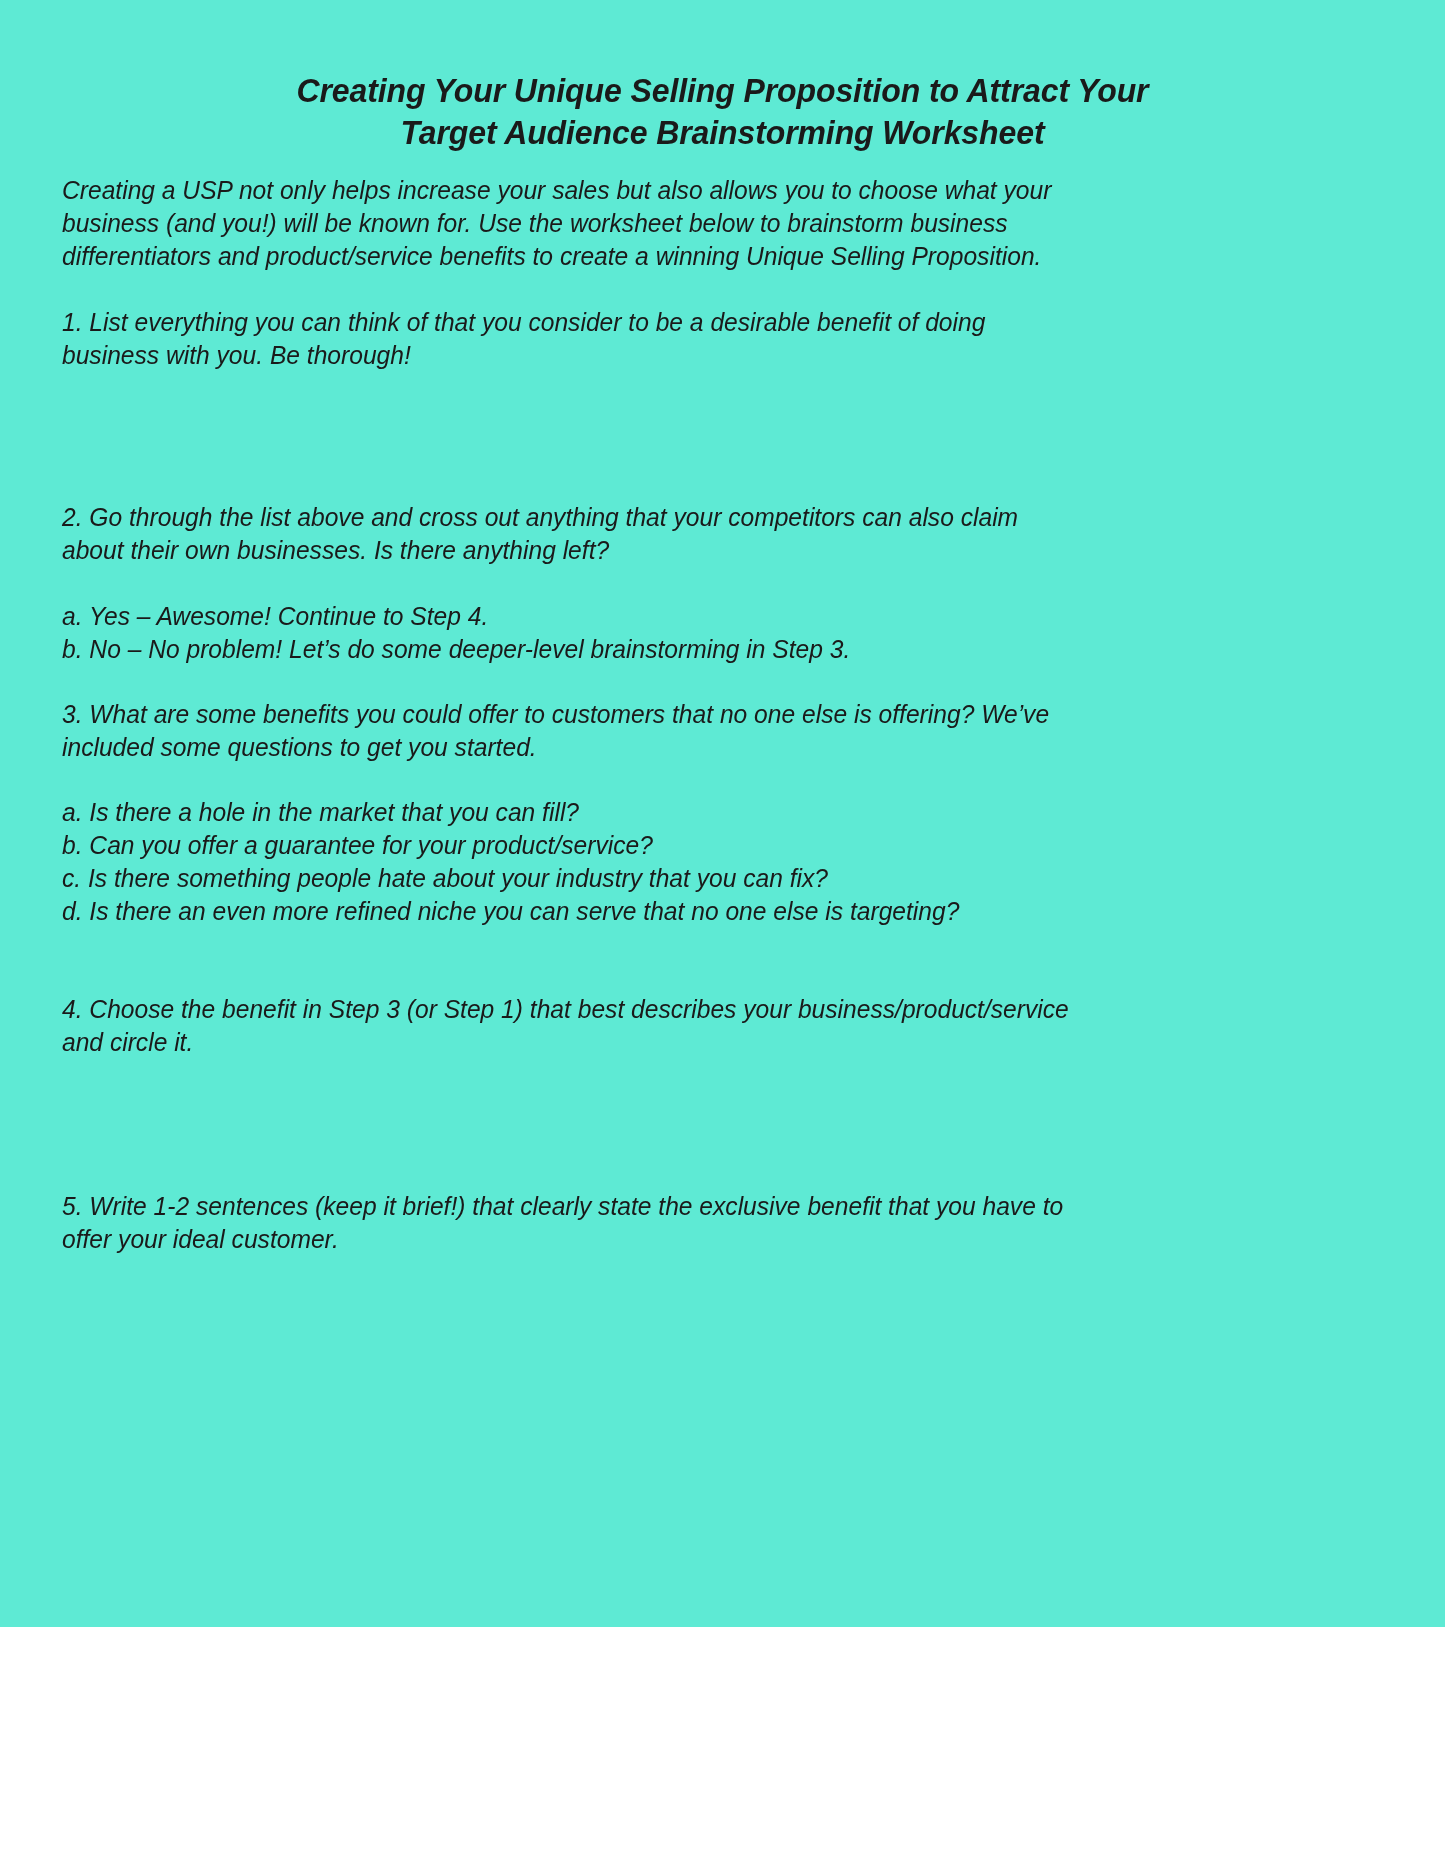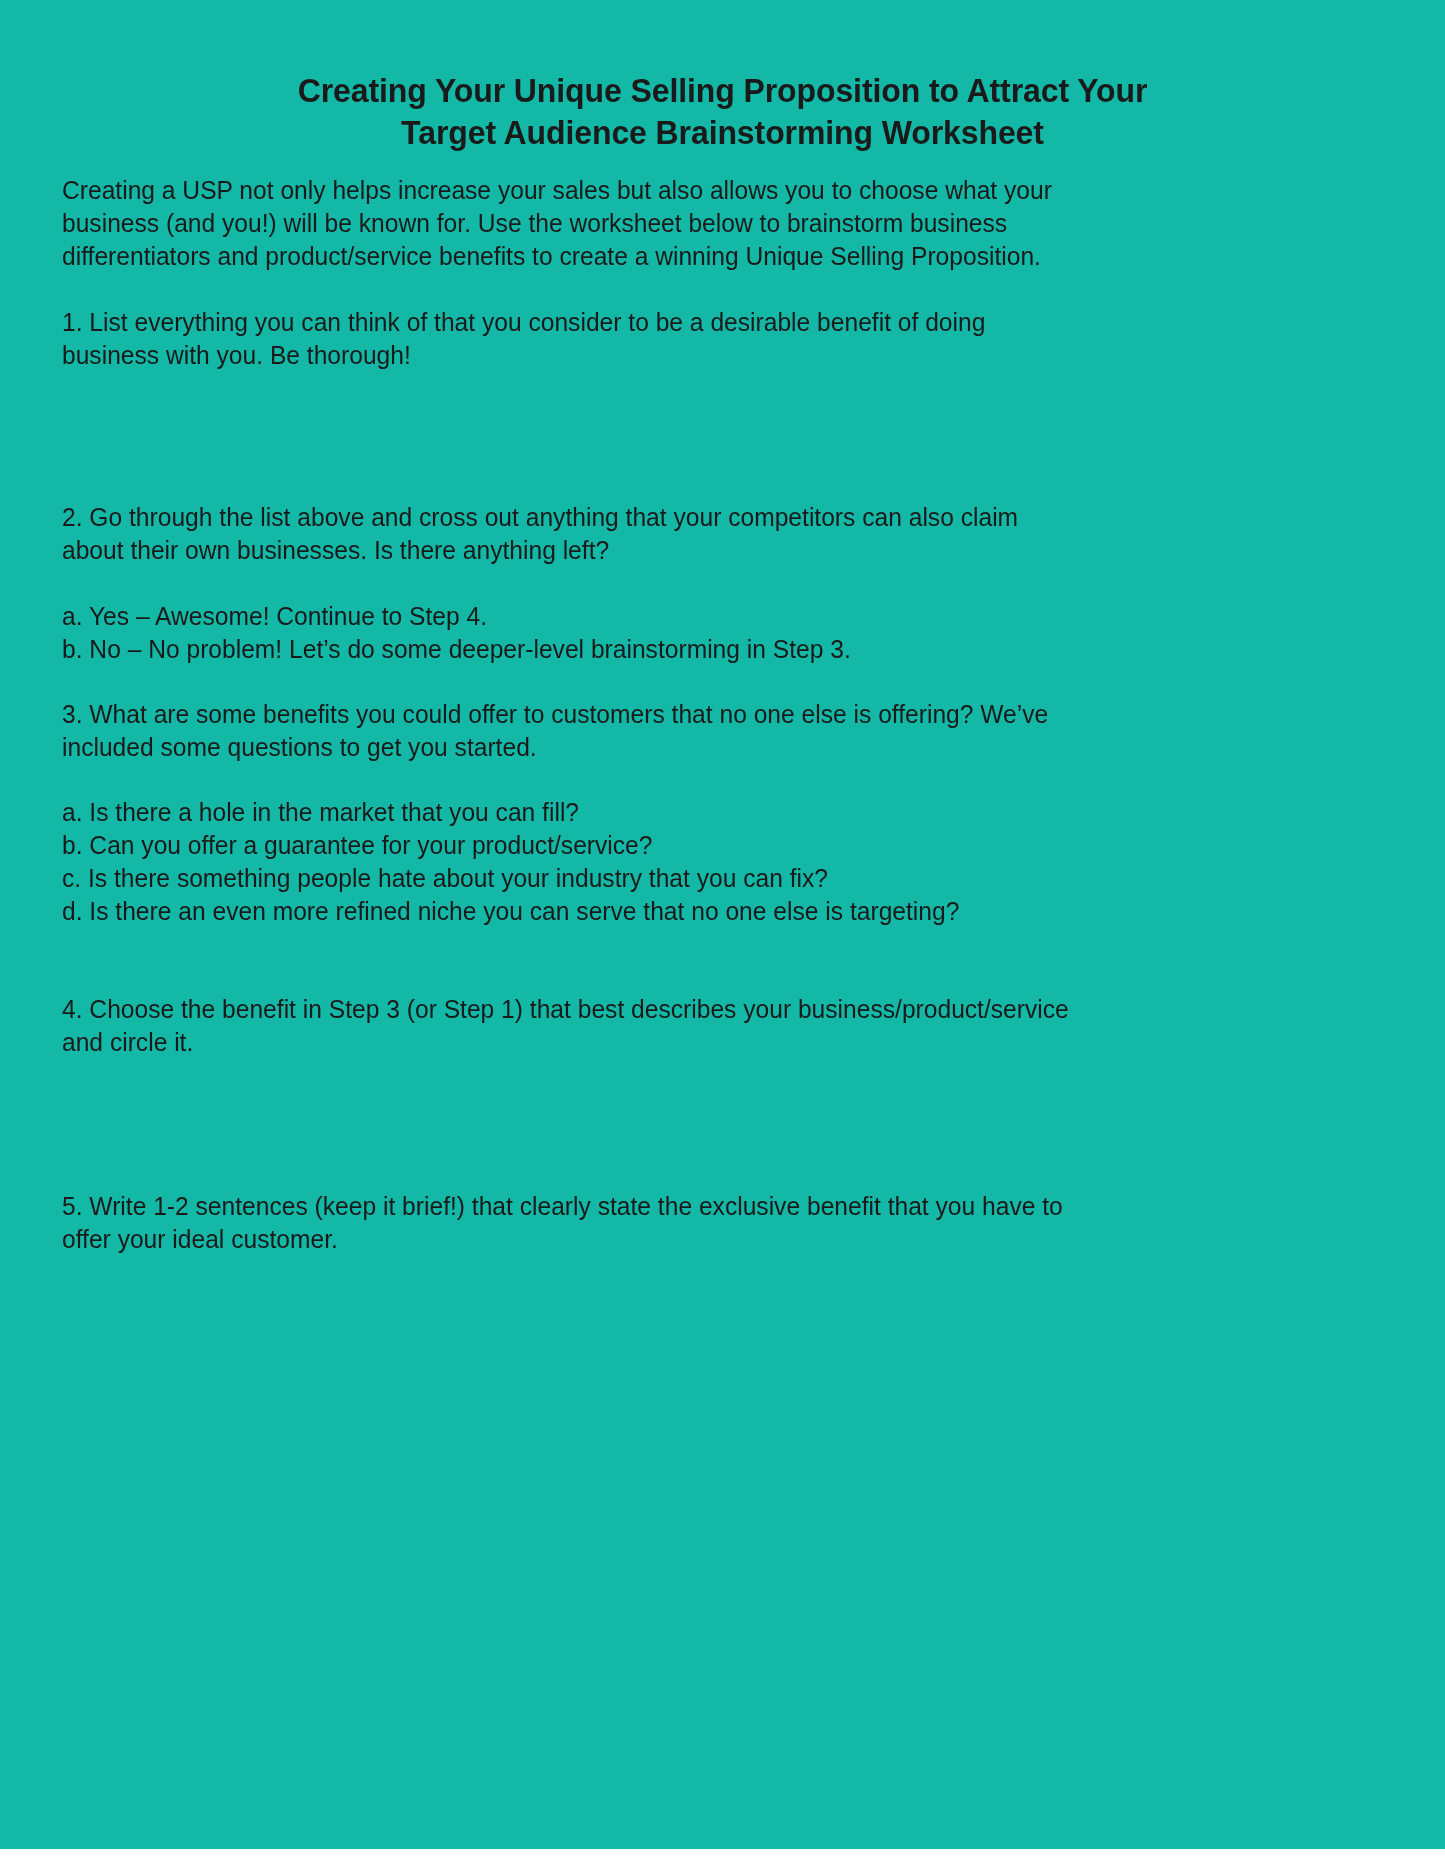--- a/index.html
+++ b/index.html
@@ -7,24 +7,25 @@
     padding: 0;
     background: #ffffff;
   }
   body {
     font-family: "Liberation Sans", sans-serif;
     -webkit-font-smoothing: antialiased;
   }
   .page {
     position: relative;
     width: 1445px;
-    height: 1849px;
-    background: #14b8a6;
+    height: 1627px;
+    background: #5eead4;
     box-sizing: border-box;
     overflow: hidden;
+    font-style: italic;
   }
   .doc-title {
     position: absolute;
     left: 0;
     right: 0;
     top: 48px;
     text-align: center;
     font-weight: bold;
     font-size: 33.5px;
     line-height: 42px;

